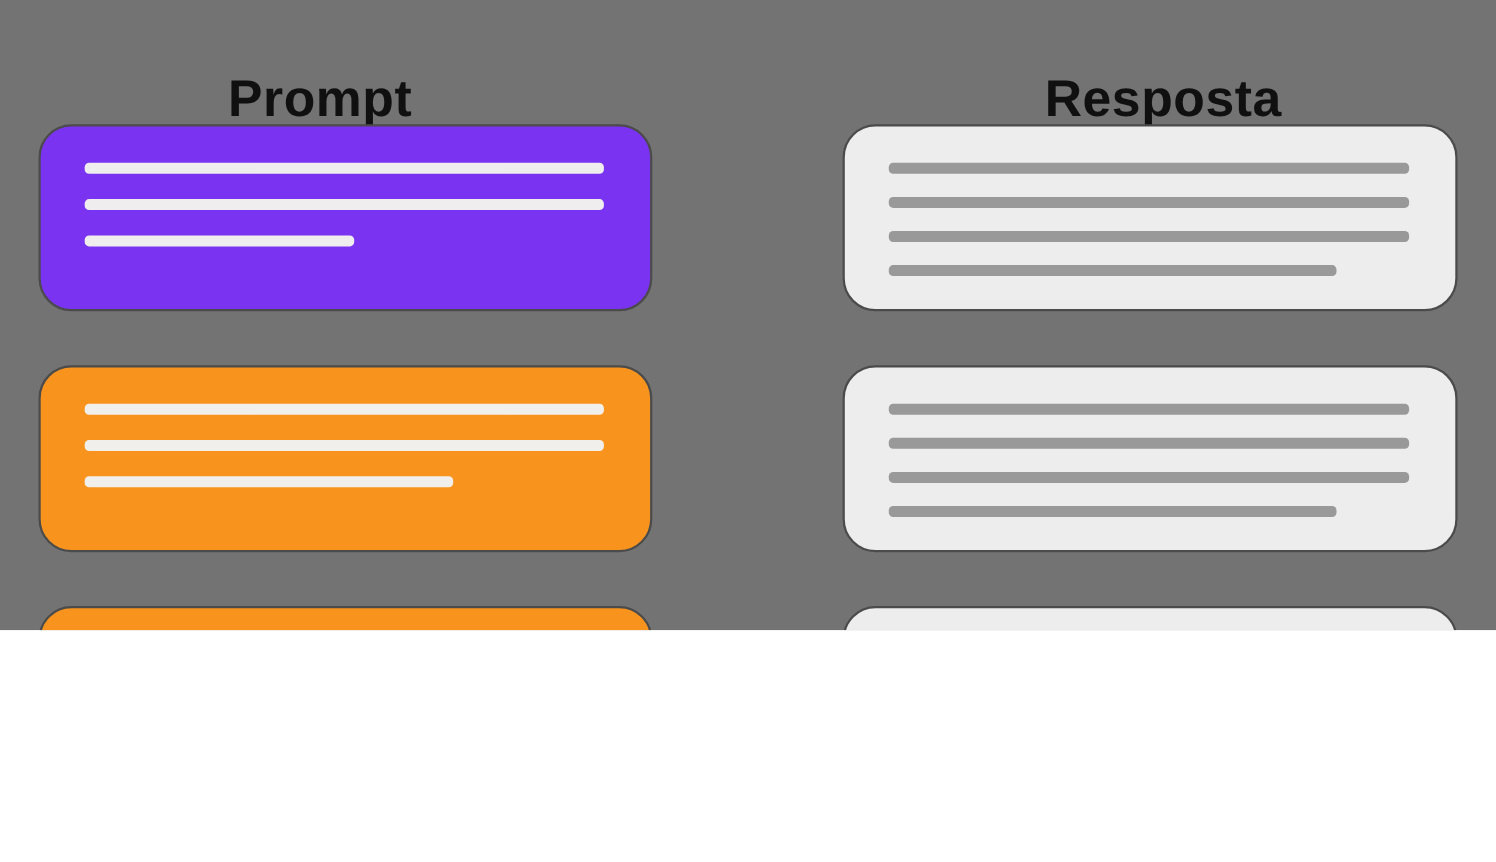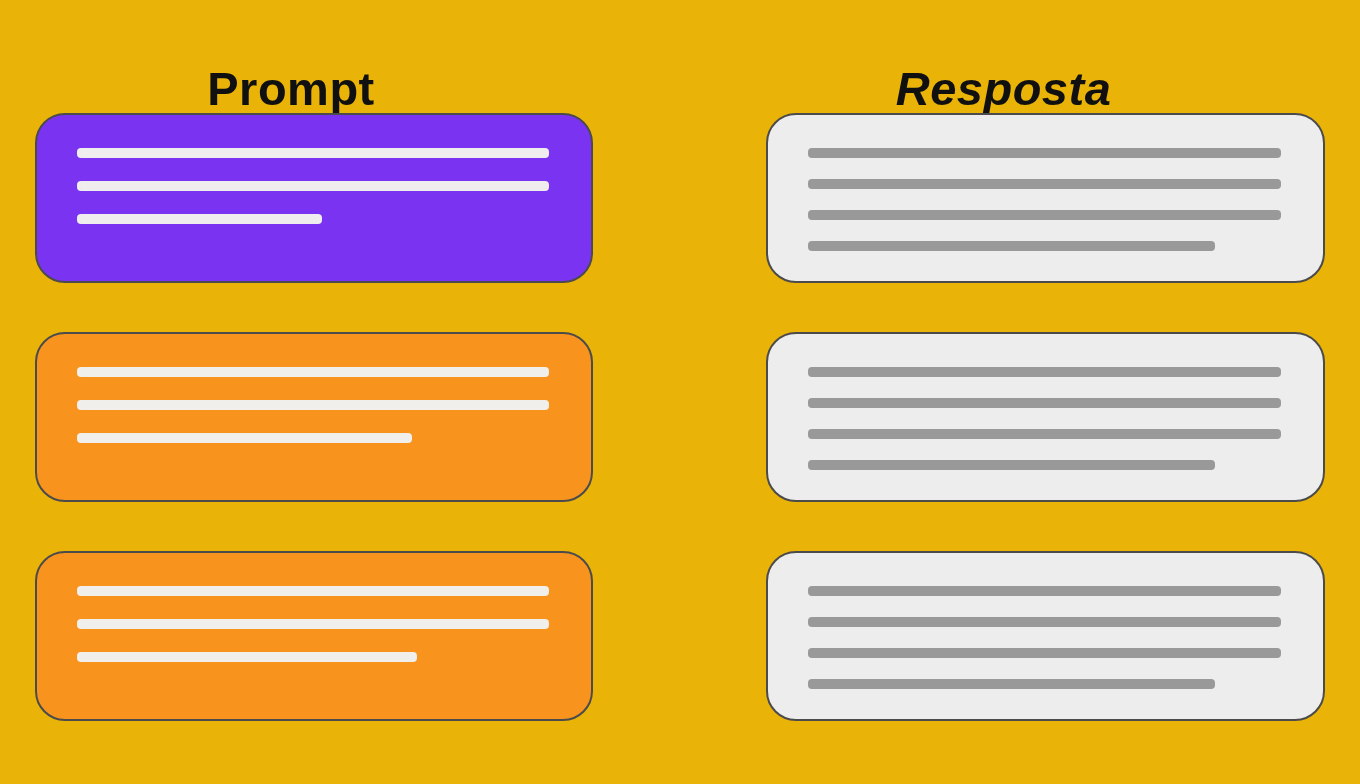--- a/index.html
+++ b/index.html
@@ -4,35 +4,35 @@
 <style>
   html, body {
     margin: 0;
     padding: 0;
     background: #ffffff;
     font-family: "Liberation Sans", "DejaVu Sans", sans-serif;
   }
   .canvas {
     position: relative;
     width: 1360px;
-    height: 784px;
-    background: #eab308;
+    height: 573px;
+    background: #737373;
     overflow: hidden;
   }
   .col-title {
     position: absolute;
     top: 22px;
     text-align: center;
     font-size: 47px;
     font-weight: 600;
     letter-spacing: 0.5px;
     color: #101010;
   }
   .col-title.prompt   { left: 35px;  width: 512px; }
-  .col-title.resposta { left: 724px; width: 559px; font-style: italic; }
+  .col-title.resposta { left: 778px; width: 559px; }
 
   .cards {
     position: absolute;
     top: 113px;
     display: flex;
     flex-direction: column;
     gap: 49px;
   }
   .cards.prompt-cards   { left: 35px;  width: 558px; }
   .cards.resposta-cards { left: 766px; width: 559px; }

